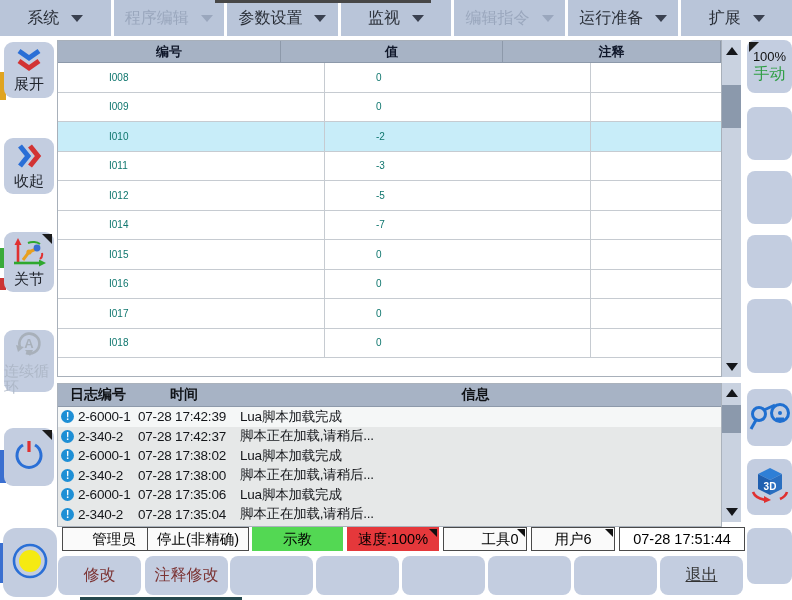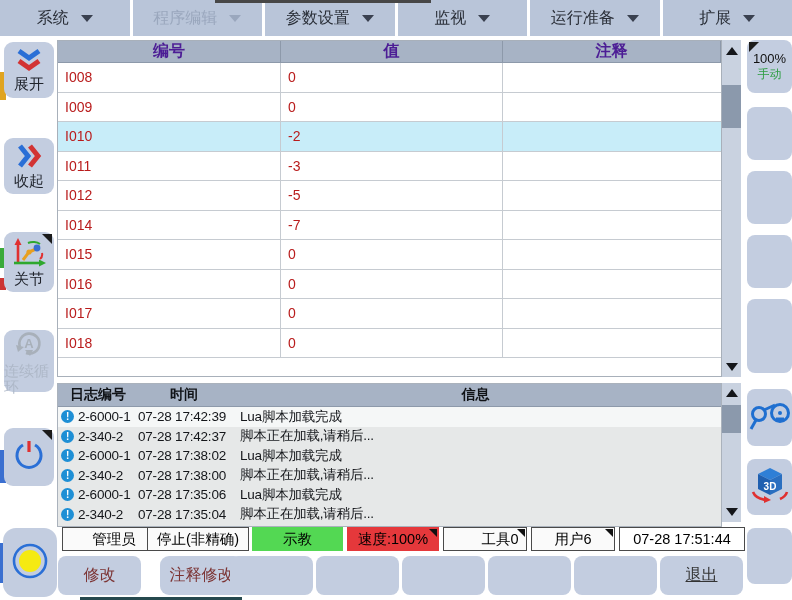--- a/index.html
+++ b/index.html
@@ -25,26 +25,26 @@
   .btn .blabel{font-size:15px;color:#20242c;line-height:1.05;}
   .btn.disabled .blabel{color:#aeb8c8;}
   .tri-tr{position:absolute;top:2px;right:2px;width:0;height:0;border-top:10px solid #1b1b1b;border-left:10px solid transparent;}
   .tri-tl{position:absolute;top:2px;left:2px;width:0;height:0;border-top:10px solid #1b1b1b;border-right:10px solid transparent;}
   .tri-sm{position:absolute;top:1px;right:1px;width:0;height:0;border-top:8px solid #111;border-left:8px solid transparent;}
 
   
   .io-table{position:absolute;left:57px;top:40px;width:665px;height:337px;overflow:hidden;
     border:1px solid #a8b0ba;box-sizing:border-box;background:#fff;}
   .t-head{height:21px;background:#a7b3c5;display:flex;border-bottom:1px solid #8d99aa;}
-  .t-head .hc{display:flex;align-items:center;justify-content:center;font-size:16px;font-weight:bold;
-    color:#4c1d95;border-right:1px solid #8d99aa;box-sizing:border-box;}
+  .t-head .hc{display:flex;align-items:center;justify-content:center;font-size:13px;font-weight:bold;
+    color:#0f172a;border-right:1px solid #8d99aa;box-sizing:border-box;}
   .t-row{height:29.5px;display:flex;background:#fff;border-bottom:1px solid #c6cbd1;box-sizing:border-box;}
   .t-row.selected{background:#c8edf9;}
-  .t-cell{display:flex;align-items:center;padding-left:7px;font-size:14px;color:#b91c1c;
-    border-right:1px solid #c6cbd1;box-sizing:border-box;}
+  .t-cell{display:flex;align-items:center;padding-left:7px;font-size:10px;color:#0f766e;
+    border-right:1px solid #c6cbd1;box-sizing:border-box;margin-left:44px;}
   .c1{width:223px;} .c2{width:222px;} .c3{flex:1;border-right:none;}
 
   
   .sbar{position:absolute;width:19px;background:#c9d2e0;z-index:1;}
   .sb-btn{position:absolute;left:0;width:19px;height:21px;display:flex;align-items:center;justify-content:center;background:#c9d2e0;}
   .arr-up{width:0;height:0;border-left:6px solid transparent;border-right:6px solid transparent;border-bottom:8px solid #14161a;}
   .arr-dn{width:0;height:0;border-left:6px solid transparent;border-right:6px solid transparent;border-top:8px solid #14161a;}
   .sb-thumb{position:absolute;left:0;width:19px;background:#8b99ac;}
 
   
@@ -66,21 +66,21 @@
   
   .bb{position:absolute;top:556px;height:39px;width:83px;border-radius:8px;background:#c3cde0;
     display:flex;align-items:center;justify-content:center;font-size:16px;color:#343434;}
   .bb.red{color:#7c3434;}
   .bottom-teal{position:absolute;left:80px;top:597px;width:162px;height:3px;background:#26494e;}
 
   
   .rb{position:absolute;left:747px;width:45px;background:#c3cde0;border-radius:8px;z-index:1;
     display:flex;flex-direction:column;align-items:center;justify-content:center;}
   .speed-val{font-size:13px;color:#111;}
-  .mode-val{font-size:12px;color:#2f9e44;}
+  .mode-val{font-size:16px;color:#2f9e44;}
 </style>
 </head>
 <body>
 
 <div class="screen">
 
   <div class="menubar">
       <div class="menu-item">
         <span>系统</span>
         <span class="caret"></span>
@@ -88,20 +88,24 @@
       <div class="menu-item disabled">
         <span>程序编辑</span>
         <span class="caret"></span>
       </div>
       <div class="menu-item">
         <span>参数设置</span>
         <span class="caret"></span>
       </div>
       <div class="menu-item">
         <span>监视</span>
+        <span class="caret"></span>
+      </div>
+      <div class="menu-item disabled">
+        <span>编辑指令</span>
         <span class="caret"></span>
       </div>
       <div class="menu-item">
         <span>运行准备</span>
         <span class="caret"></span>
       </div>
       <div class="menu-item">
         <span>扩展</span>
         <span class="caret"></span>
       </div>
@@ -349,21 +353,21 @@
   <div class="st-cell" style="left:531px;width:84px;">
     <span class="tri-sm"></span>
     <span>用户6</span>
   </div>
   <div class="st-cell" style="left:619px;width:126px;background:#fff;">
     <span>07-28 17:51:44</span>
   </div>
 
   <div id="bottom-btns">
       <div class="bb red" style="left: 58px;">修改</div>
-      <div class="bb red" style="left: 160px; border-radius: 9px;">注释修改</div>
+      <div class="bb red" style="left: 145px;">注释修改</div>
       <div class="bb" style="left: 230px;"></div>
       <div class="bb" style="left: 316px;"></div>
       <div class="bb" style="left: 402px;"></div>
       <div class="bb" style="left: 488px;"></div>
       <div class="bb" style="left: 574px;"></div>
       <div class="bb" style="left: 660px; text-decoration: underline;">退出</div>
     </div>
   <div class="bottom-teal"></div>
 
   <div class="rb" style="top:40px;height:53px;">

